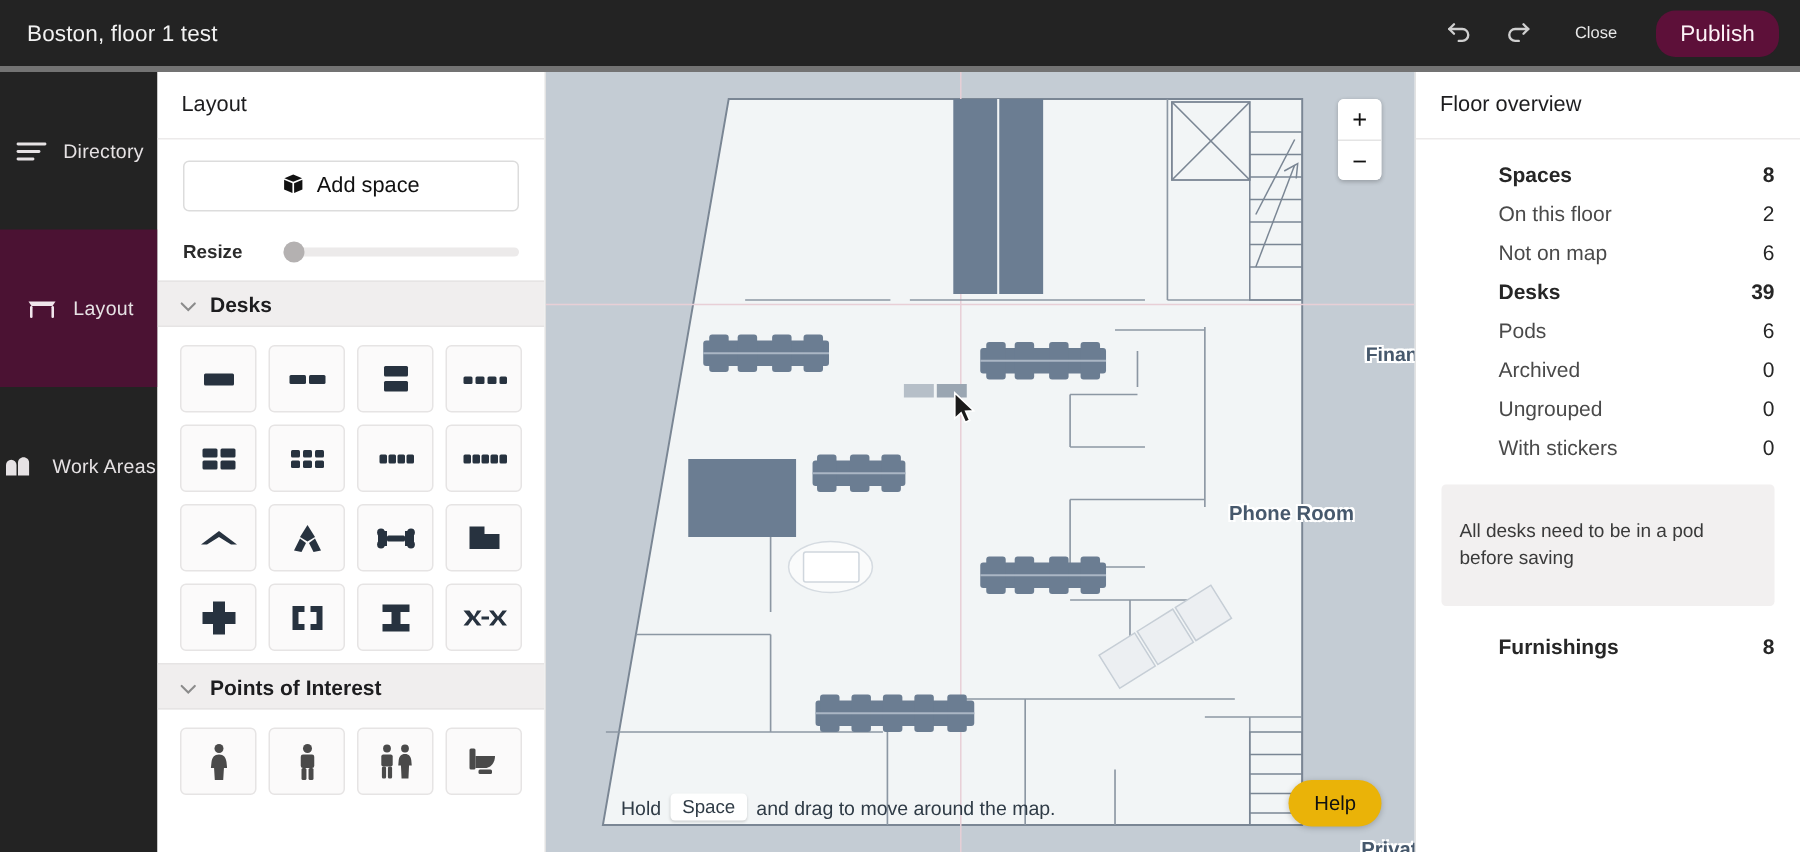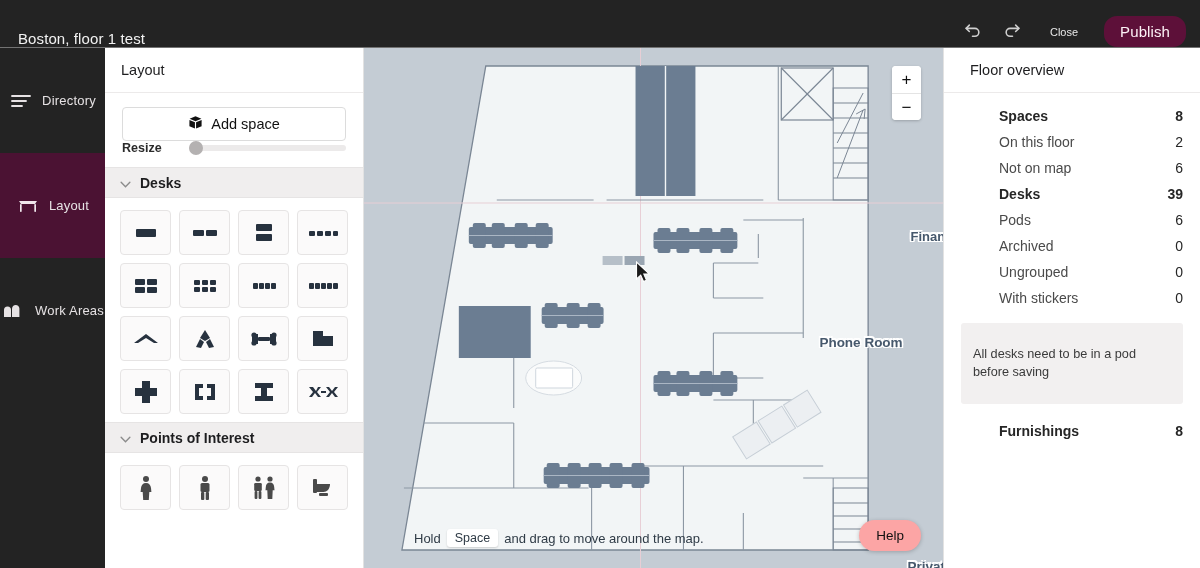--- a/index.html
+++ b/index.html
@@ -8,22 +8,22 @@
     font-family:"Liberation Sans", sans-serif;
     background:#ffffff;
     color:#1d1d1f;
     -webkit-font-smoothing:antialiased;
   }
   .app { width:1200px; height:568px; display:flex; flex-direction:column; }
 
   
   .topbar {
     height:48px; background:#232323; flex:0 0 48px;
-    display:flex; align-items:flex-end; padding:0 14px 0 18px;
-    border-bottom:1px solid #737373;
+    display:flex; align-items:center; padding:0 14px 0 18px;
+    border-bottom:4px solid #737373;
   }
   .topbar-title { color:#f2f2f2; font-size:15px; letter-spacing:.1px; }
   .topbar-right { margin-left:auto; display:flex; align-items:center; gap:14px; }
   .icon-btn {
     width:26px; height:26px; display:flex; align-items:center; justify-content:center;
     background:none; border:none; cursor:pointer; color:#cfcfcf;
   }
   .icon-btn svg { display:block; }
   .close-btn {
     background:none; border:none; color:#e8e8e8; font-size:11px;
@@ -54,21 +54,21 @@
     height:45px; flex:0 0 45px; display:flex; align-items:center;
     padding:0 16px; font-size:14.5px; border-bottom:1px solid #eceaea; color:#1d1d1f;
   }
   .panel-body { flex:1; overflow:hidden; }
   .panel-pad { padding:14px 17px 12px; }
   .add-space {
     width:100%; height:34px; background:#fff; border:1px solid #dcdcdc; border-radius:4px;
     display:flex; align-items:center; justify-content:center; gap:8px;
     font-size:14.5px; color:#111; cursor:pointer; font-family:inherit;
   }
-  .resize-row { display:flex; align-items:center; gap:27px; }
+  .resize-row { display:flex; align-items:center; gap:27px; margin-top:20px; }
   .resize-label { font-size:12.5px; color:#2b2b2b; font-weight:bold; }
   .slider { position:relative; flex:1; height:14px; display:flex; align-items:center; }
   .slider-track { position:absolute; left:0; right:0; height:6px; background:#eceaea; border-radius:3px; }
   .slider-knob { position:relative; width:14px; height:14px; border-radius:50%; background:#b4b1b1; cursor:pointer; }
 
   .section-head {
     height:31px; background:#f0eeee; display:flex; align-items:center; gap:9px;
     padding:0 15px; font-size:14px; font-weight:bold; color:#1d1d1f; cursor:pointer;
     border-top:1px solid #e6e4e4; border-bottom:1px solid #e6e4e4;
   }
@@ -86,21 +86,21 @@
   .zoom-ctl {
     position:absolute; top:18px; right:22px; width:29px; background:#fff;
     border-radius:4px; box-shadow:0 1px 3px rgba(0,0,0,.22); overflow:hidden;
   }
   .zoom-ctl button {
     width:100%; height:27px; background:#fff; border:none; cursor:pointer;
     font-size:17px; line-height:1; color:#111; font-family:inherit;
   }
   .zoom-ctl button + button { border-top:1px solid #e4e4e4; }
   .help-btn {
-    position:absolute; right:22px; bottom:17px; background:#fca5a5; border:none;
+    position:absolute; right:22px; bottom:17px; background:#eab308; border:none;
     border-radius:16px; padding:8px 17px; font-size:13.5px; color:#111;
     box-shadow:0 1px 4px rgba(0,0,0,.22); cursor:pointer; font-family:inherit;
   }
   .map-hint {
     position:absolute; left:50px; bottom:21px; font-size:13px; color:#2f3b46;
     display:flex; align-items:center; gap:6px; white-space:nowrap;
   }
   .kbd { background:#fff; border-radius:3px; padding:2px 8px; font-size:12.5px; box-shadow:0 1px 2px rgba(0,0,0,.16); }
 
   .pod-label {
@@ -113,21 +113,21 @@
   .room-label {
     position:absolute; font-size:13.5px; font-weight:bold; color:#46586c;
     transform:translate(-50%,-50%); white-space:nowrap; pointer-events:none;
     text-shadow:-1.4px -1.4px 0 #fff, 1.4px -1.4px 0 #fff, -1.4px 1.4px 0 #fff, 1.4px 1.4px 0 #fff;
     margin-left:23px;
   }
 
   
   .right { width:257px; flex:0 0 257px; background:#fff; border-left:1px solid #e2e2e2;
            display:flex; flex-direction:column; }
-  .right-head { height:45px; flex:0 0 45px; display:flex; align-items:center; padding:0 26px;
+  .right-head { height:45px; flex:0 0 45px; display:flex; align-items:center; padding:0 16px;
                 font-size:14.5px; border-bottom:1px solid #eceaea; }
   .stats { padding:10px 17px 0; }
   .stat { display:flex; justify-content:space-between; align-items:center; padding:5px 0; font-size:14px;margin-left:38px; }
   .stat.bold { font-weight:bold; }
   .stat .k { color:#262626; }
   .stat:not(.bold) .k { color:#4a4a4a; }
   .stat .v { color:#262626; }
   .warn {
     margin:12px 17px 0; background:#f2f0f0; border-radius:3px; padding:22px 12px;
     font-size:12.7px; line-height:1.45; color:#3a3a3a;

